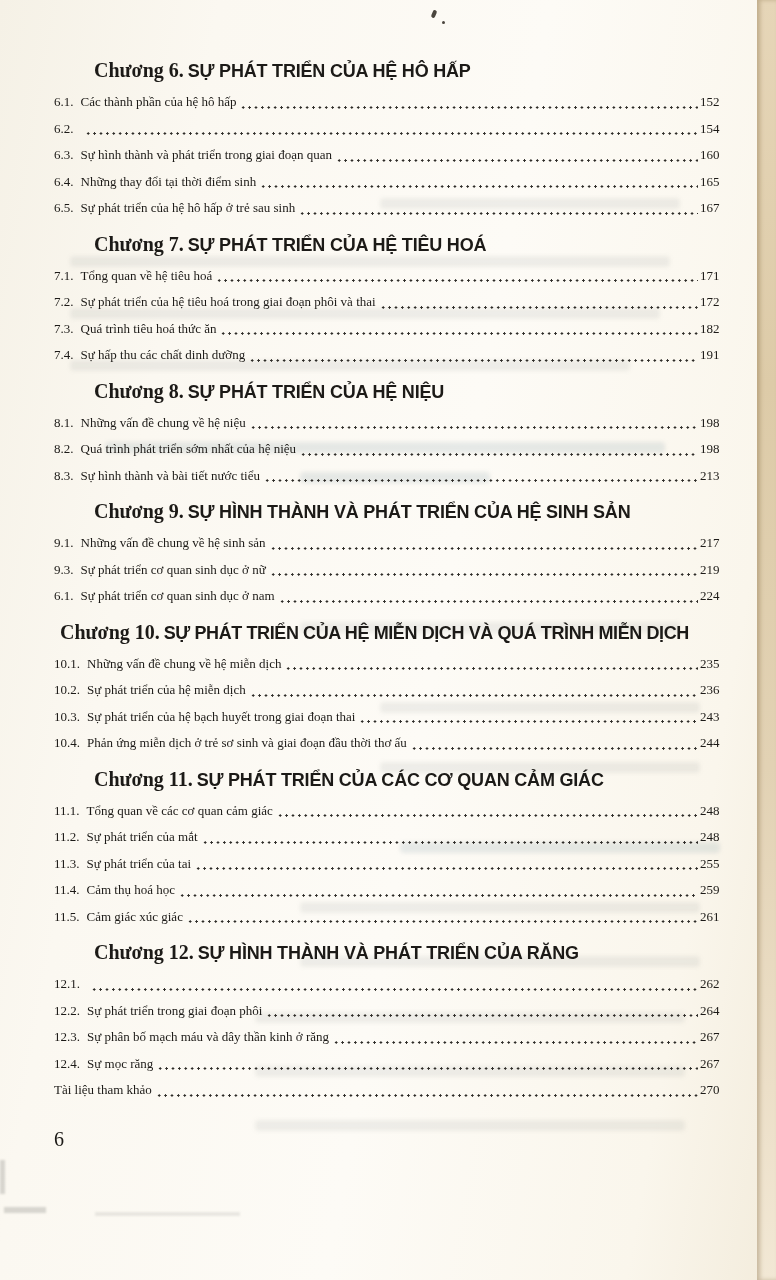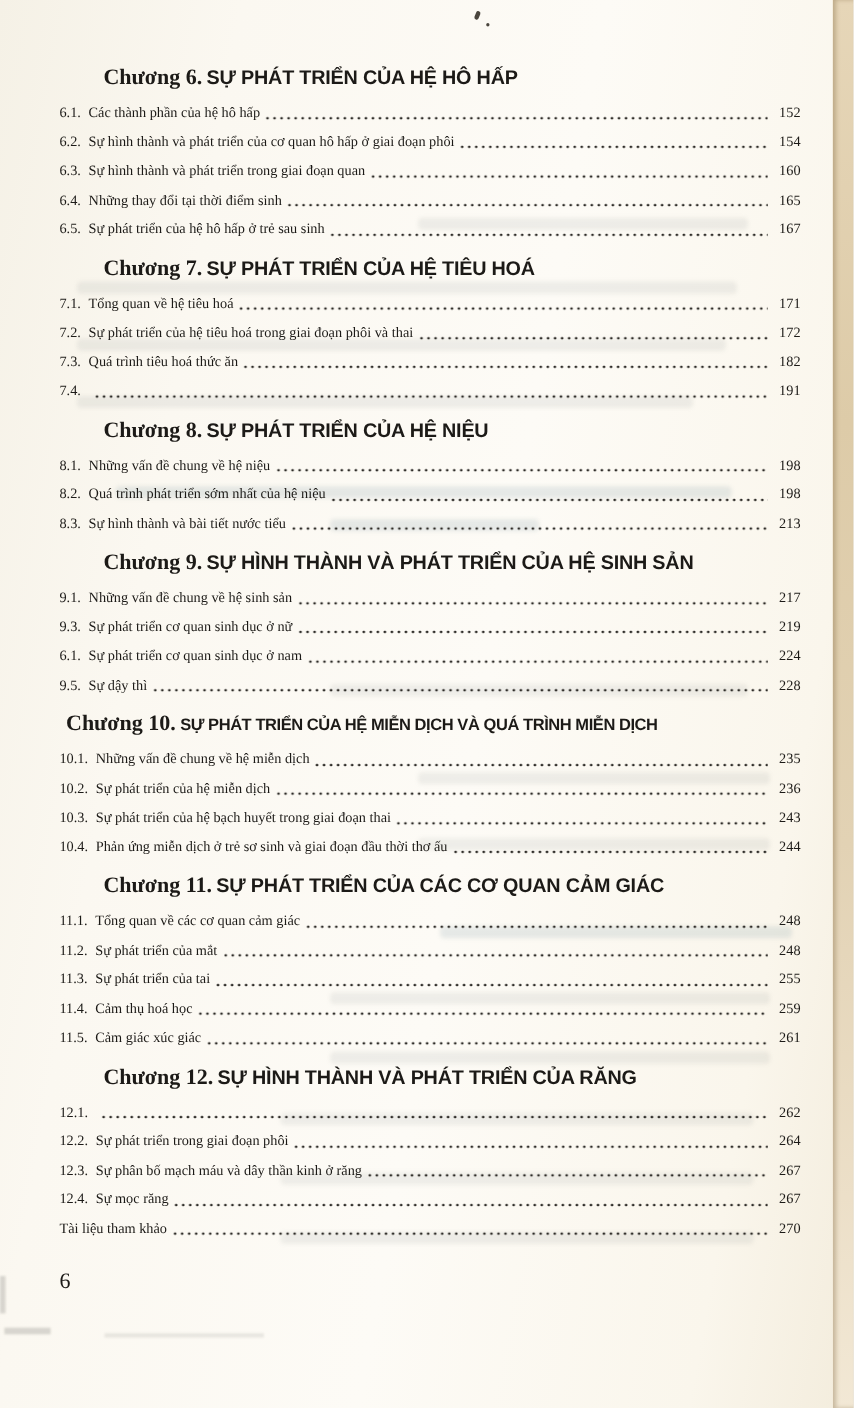--- a/index.html
+++ b/index.html
@@ -8,28 +8,28 @@
     position:relative;width:776px;height:1280px;overflow:hidden;
     background:linear-gradient(100deg,#f5f1e6 0%,#fbf8f1 22%,#fdfbf6 55%,#faf6ec 85%,#f3ecdc 100%);
     font-family:"Liberation Serif", serif;color:#1c1a17;
   }
   .content{position:absolute;left:0;top:0;width:776px;box-sizing:border-box;
     padding:48px 40px 0 54px;z-index:3;}
   .sec-heading{margin:9px 0 4px 40px;line-height:26px;white-space:nowrap;font-weight:bold;}
   .sec-heading.long{margin-left:6px;}
   .sec-prefix{font-family:"Liberation Serif", serif;font-size:20px;font-weight:bold;}
   .sec-title{font-family:"Liberation Sans", sans-serif;font-size:18px;font-weight:bold;letter-spacing:-0.2px;}
-  .sec-heading.long .sec-title{font-size:15px;letter-spacing:-0.4px;}
+  .sec-heading.long .sec-title{font-size:18px;letter-spacing:-0.4px;}
   .row{display:flex;align-items:baseline;line-height:26.5px;font-size:13px;}
   .num{flex:0 0 auto;margin-right:7px;}
   .txt{flex:0 0 auto;white-space:nowrap;}
   .leader{flex:1 1 auto;min-width:8px;height:5px;align-self:flex-end;margin:0 2px 6px 4px;
     background-image:radial-gradient(circle,#2e2c28 1.15px,rgba(0,0,0,0) 1.35px);
     background-size:6.4px 5px;background-repeat:repeat-x;background-position:left bottom;}
-  .pg{flex:0 0 auto;min-width:36px;text-align:center;}
+  .pg{flex:0 0 auto;min-width:36px;text-align:left;}
   .folio{margin-top:24px;font-size:20px;}
   
   .edge{position:absolute;top:0;right:0;width:19px;height:1280px;z-index:2;
     background:linear-gradient(180deg,#e6d6b8 0%,#ddcba8 30%,#e2d2b4 60%,#ecdfc8 85%,#f2e8d5 100%);
     box-shadow:inset 3px 0 4px rgba(120,95,55,0.35);}
   .ghost{position:absolute;z-index:1;height:11px;border-radius:4px;filter:blur(2px);}
   .g-gray{background:rgba(110,115,120,0.10);}
   .g-teal{background:rgba(90,125,140,0.14);}
   .speck{position:absolute;z-index:4;background:#4a453d;}
   .smudge{position:absolute;z-index:4;background:rgba(90,90,88,0.22);filter:blur(1px);}
@@ -67,21 +67,20 @@
       <section class="toc-section">
         <div class="sec-heading"><span class="sec-prefix">Chương 6.</span> <span class="sec-title">SỰ PHÁT TRIỂN CỦA HỆ HÔ HẤP</span></div>
         <div class="row">
           <span class="num">6.1.</span>
           <span class="txt">Các thành phần của hệ hô hấp</span>
           <span class="leader"></span>
           <span class="pg">152</span>
         </div>
         <div class="row">
           <span class="num">6.2.</span>
-          <span class="txt">Sự hình thành và phát triển của cơ quan hô hấp ở giai đoạn phôi</span>
           <span class="leader"></span>
           <span class="pg">154</span>
         </div>
         <div class="row">
           <span class="num">6.3.</span>
           <span class="txt">Sự hình thành và phát triển trong giai đoạn quan</span>
           <span class="leader"></span>
           <span class="pg">160</span>
         </div>
         <div class="row">
@@ -112,20 +111,21 @@
           <span class="pg">172</span>
         </div>
         <div class="row">
           <span class="num">7.3.</span>
           <span class="txt">Quá trình tiêu hoá thức ăn</span>
           <span class="leader"></span>
           <span class="pg">182</span>
         </div>
         <div class="row">
           <span class="num">7.4.</span>
+          <span class="txt">Sự hấp thu các chất dinh dưỡng</span>
           <span class="leader"></span>
           <span class="pg">191</span>
         </div>
       </section>
       <section class="toc-section">
         <div class="sec-heading"><span class="sec-prefix">Chương 8.</span> <span class="sec-title">SỰ PHÁT TRIỂN CỦA HỆ NIỆU</span></div>
         <div class="row">
           <span class="num">8.1.</span>
           <span class="txt">Những vấn đề chung về hệ niệu</span>
           <span class="leader"></span>
@@ -156,26 +156,20 @@
           <span class="num">9.3.</span>
           <span class="txt">Sự phát triển cơ quan sinh dục ở nữ</span>
           <span class="leader"></span>
           <span class="pg">219</span>
         </div>
         <div class="row">
           <span class="num">6.1.</span>
           <span class="txt">Sự phát triển cơ quan sinh dục ở nam</span>
           <span class="leader"></span>
           <span class="pg">224</span>
-        </div>
-        <div class="row">
-          <span class="num">9.5.</span>
-          <span class="txt">Sự dậy thì</span>
-          <span class="leader"></span>
-          <span class="pg">228</span>
         </div>
       </section>
       <section class="toc-section">
         <div class="sec-heading long"><span class="sec-prefix">Chương 10.</span> <span class="sec-title">SỰ PHÁT TRIỂN CỦA HỆ MIỄN DỊCH VÀ QUÁ TRÌNH MIỄN DỊCH</span></div>
         <div class="row">
           <span class="num">10.1.</span>
           <span class="txt">Những vấn đề chung về hệ miễn dịch</span>
           <span class="leader"></span>
           <span class="pg">235</span>
         </div>

